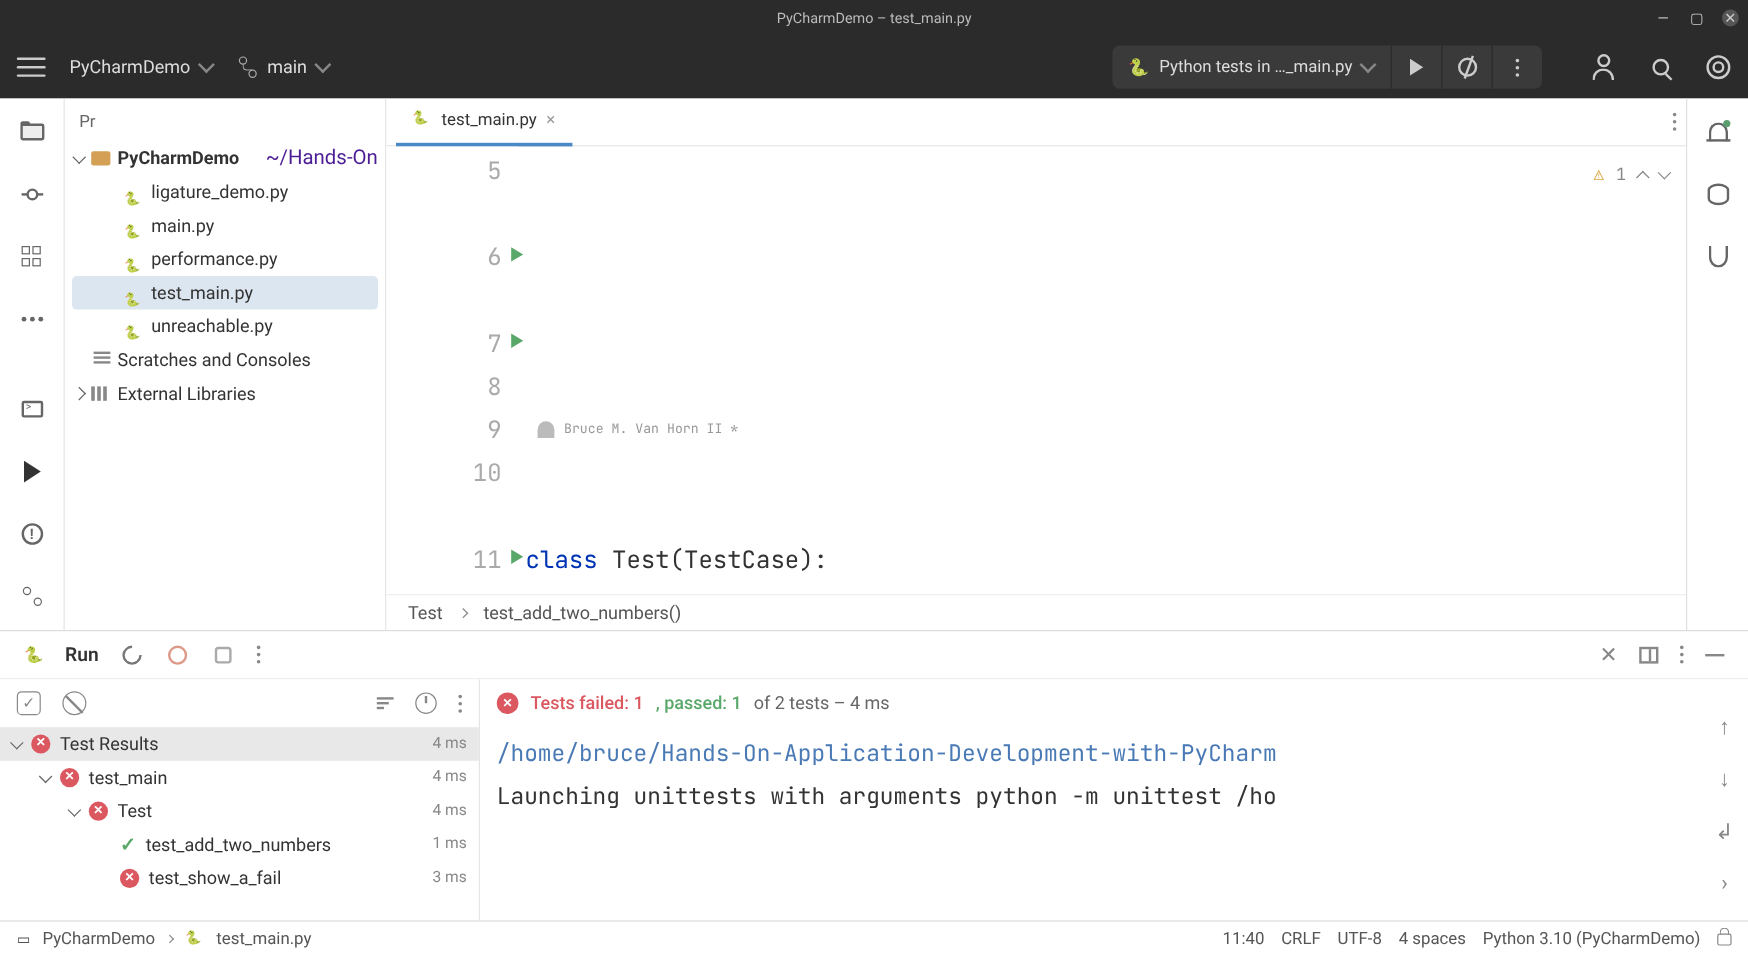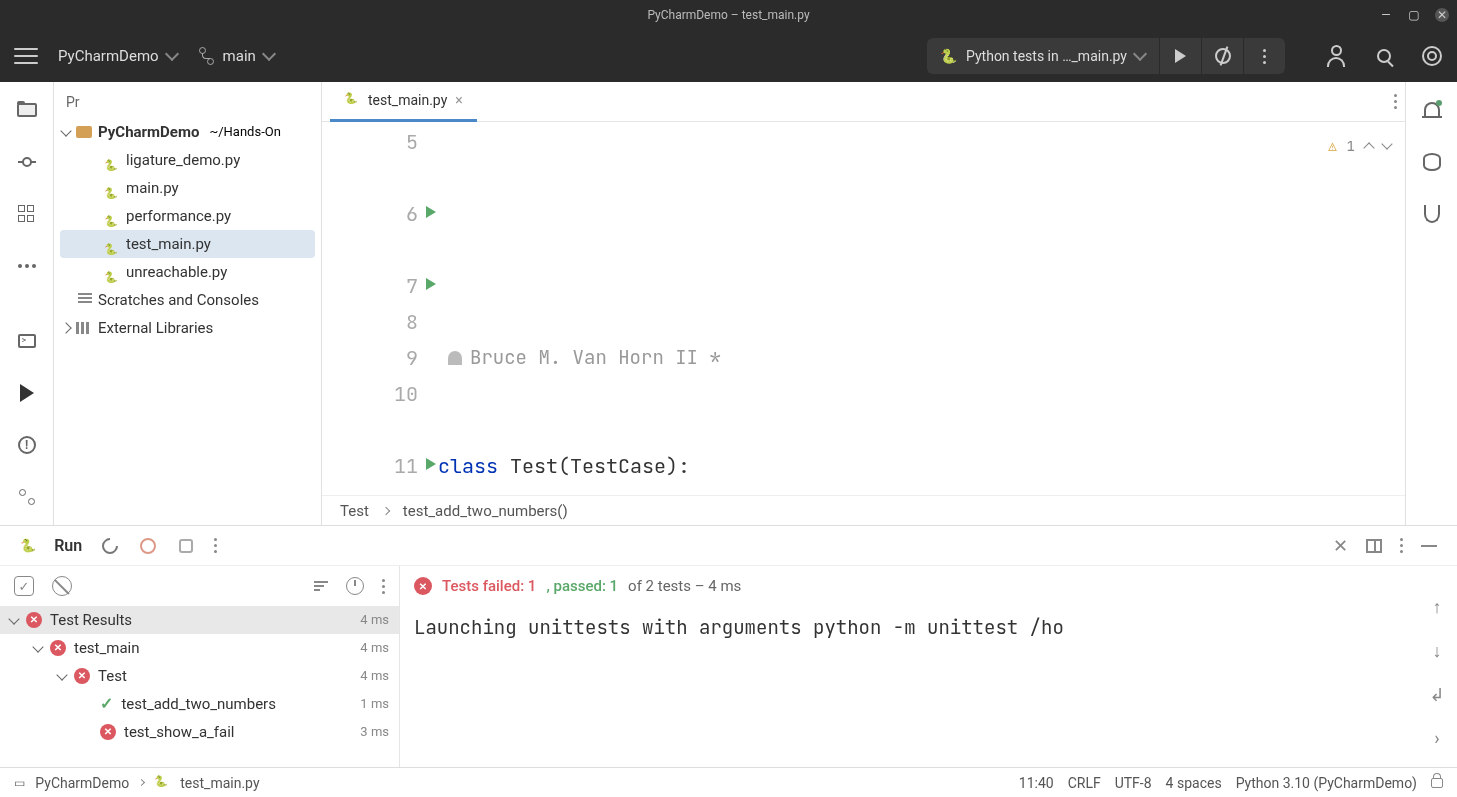--- a/index.html
+++ b/index.html
@@ -382,21 +382,21 @@
   gap: 2px;
 }
 .tree-libicon span { width: 3px; background: #888; }
 .tree-scratchicon {
   width: 14px; height: 14px;
   display: flex;
   flex-direction: column;
   gap: 2px;
 }
 .tree-scratchicon span { height: 2px; background: #888; }
-.tree-path { color: #000000; font-size: 13px; margin-left: 4px; }
+.tree-path { color: #4c1d95; font-size: 17px; margin-left: 16px; }
 
 .editor-area {
   flex: 1;
   display: flex;
   flex-direction: column;
   background: #fff;
   overflow: hidden;
 }
 .tabs-bar {
   height: 40px;
@@ -453,21 +453,21 @@
   line-height: 36px;
   padding-top: 2px;
   padding-left: 6px;
   white-space: pre;
   position: relative;
 }
 .code-line { height: 36px; }
 .kw { color: #0033b3; font-style: normal; }
 .author {
   color: #999;
-  font-size: 19px;
+  font-size: 11px;
   display: flex;
   align-items: center;
   gap: 8px;
   padding-left: 10px;
 }
 .author-icon {
   width: 14px; height: 14px;
   background: #bbb;
   border-radius: 50% 50% 0 0;
 }
@@ -1079,20 +1079,21 @@
       </div>
     </div>
     <div class="test-output">
       <div class="test-status">
         <span class="fail-icon" style="width:18px;height:18px">✕</span>
         <span class="fail-txt">Tests failed: 1</span>
           <span class="pass-txt">, passed: 1</span>
           <span> of 2 tests – 4 ms</span>
       </div>
       <div class="console">
+        <div><span class="link">/home/bruce/Hands-On-Application-Development-with-PyCharm</span></div>
         <div>Launching unittests with arguments python -m unittest /ho</div>
       </div>
     </div>
     <div class="output-right">
       <span class="out-arrow">↑</span>
       <span class="out-arrow">↓</span>
       <span class="out-arrow">↲</span>
       <span class="out-arrow">›</span>
     </div>
   </div>

